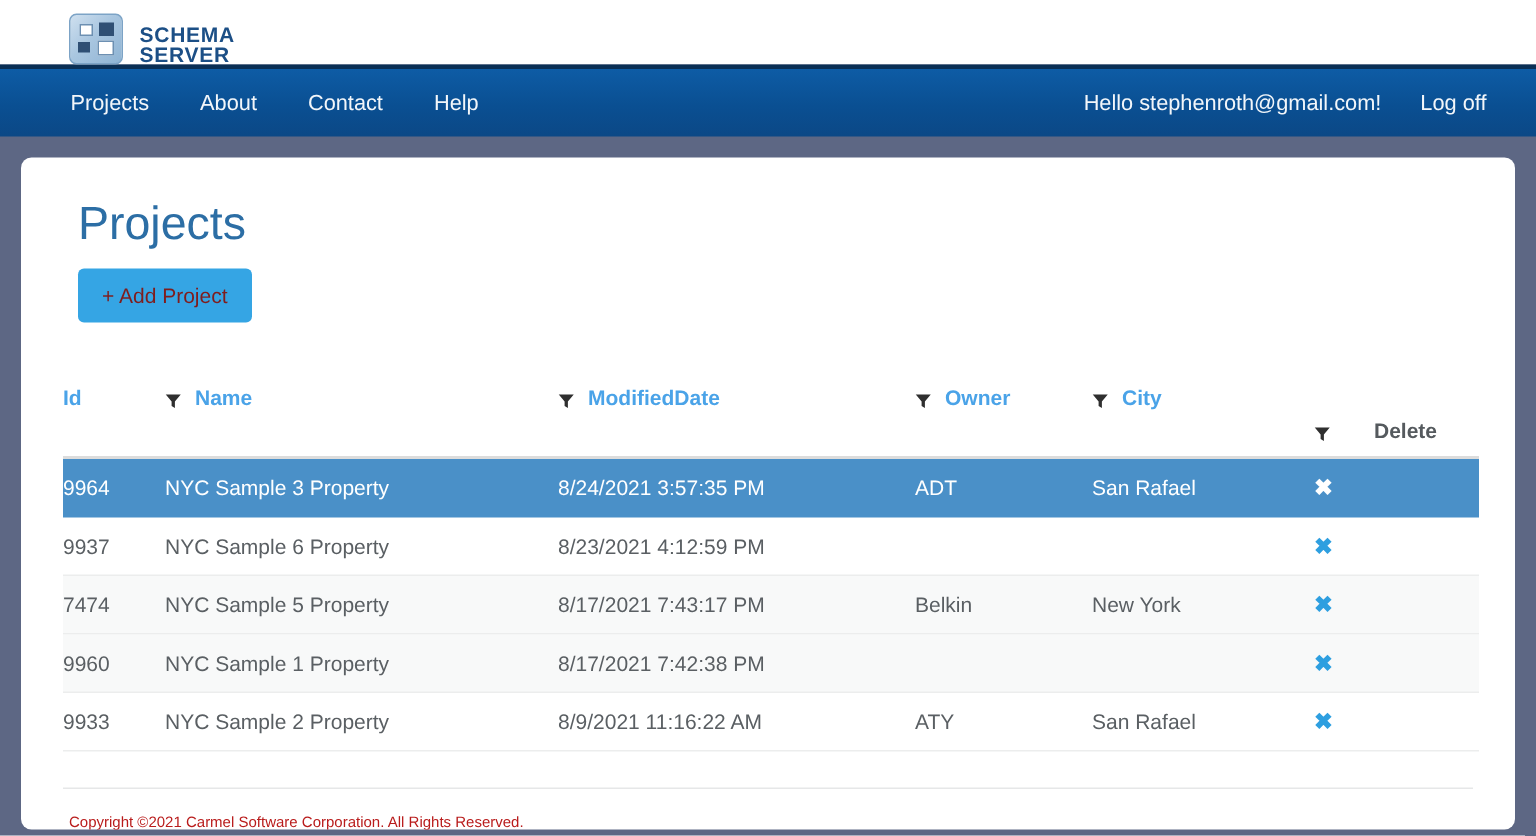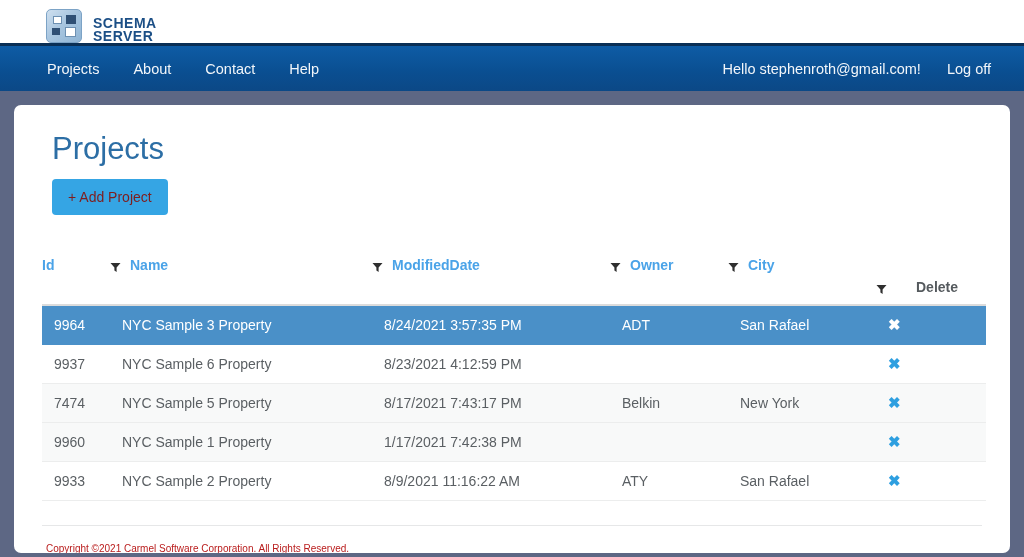--- a/index.html
+++ b/index.html
@@ -130,21 +130,21 @@
     height: 11px;
     margin-right: 9px;
     flex: 0 0 auto;
   }
   .funnel svg { display: block; }
   .fspace { width: 20px; flex: 0 0 auto; }
 
   table.grid td {
     font-size: 14px;
     color: #5a5f63;
-    padding: 10px 12px;
+    padding: 10px 0;
     border-bottom: 1px solid #eceded;
     vertical-align: middle;
     white-space: nowrap;
     overflow: hidden;
     text-overflow: ellipsis;
   }
   tr.alt td { background: #f8f9f9; }
   tr.selected td {
     background: #4a90c8;
     color: #ffffff;
@@ -297,21 +297,21 @@
             <td class="c-id">7474</td>
             <td>NYC Sample 5 Property</td>
             <td>8/17/2021 7:43:17 PM</td>
             <td>Belkin</td>
             <td>New York</td>
             <td class="c-del"><a href="#" class="x-del">✖</a></td>
           </tr>
           <tr class="alt">
             <td class="c-id">9960</td>
             <td>NYC Sample 1 Property</td>
-            <td>1/17/2021 7:42:38 PM</td>
+            <td>8/17/2021 7:42:38 PM</td>
             <td></td>
             <td></td>
             <td class="c-del"><a href="#" class="x-del">✖</a></td>
           </tr>
           <tr>
             <td class="c-id">9933</td>
             <td>NYC Sample 2 Property</td>
             <td>8/9/2021 11:16:22 AM</td>
             <td>ATY</td>
             <td>San Rafael</td>

